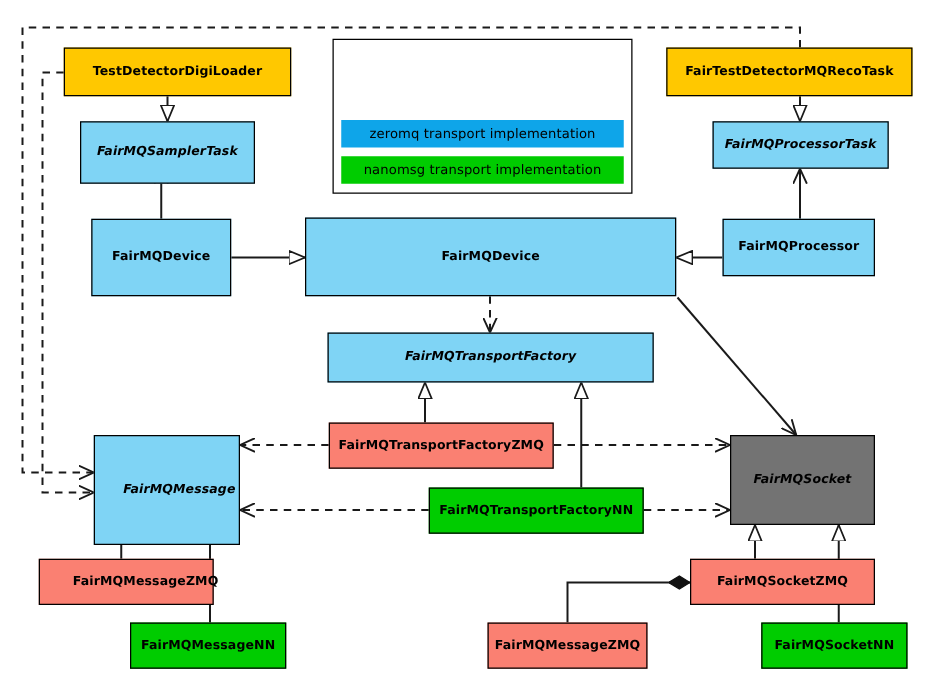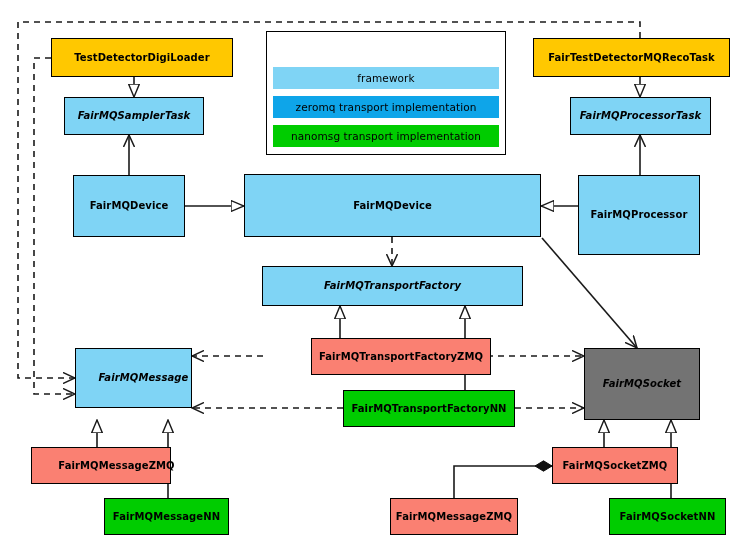--- a/index.html
+++ b/index.html
@@ -102,34 +102,33 @@
 
       <path d="M454,498 L454,466 L552,466" marker-end="url(#blackDiamond)"></path>
     </g>
   </svg>
 
   <div class="legend-box" style="left:266px;top:31px;width:240px;height:124px;"></div>
 
   <div id="nodes-layer">
       <div class="node" style="left: 51px; top: 38px; width: 182px; height: 39px; background: rgb(255, 200, 0);">TestDetectorDigiLoader</div>
       <div class="node" style="left: 533px; top: 38px; width: 197px; height: 39px; background: rgb(255, 200, 0);">FairTestDetectorMQRecoTask</div>
-      <div class="node abstract" style="left: 64px; top: 97px; width: 140px; height: 38px; background: rgb(127, 212, 245);">FairMQSamplerTask</div>
+      <div class="node abstract" style="left: 64px; top: 97px; width: 140px; height: 50px; background: rgb(127, 212, 245);">FairMQSamplerTask</div>
       <div class="node abstract" style="left: 570px; top: 97px; width: 141px; height: 38px; background: rgb(127, 212, 245);">FairMQProcessorTask</div>
       <div class="node" style="left: 73px; top: 175px; width: 112px; height: 62px; background: rgb(127, 212, 245);">FairMQDevice</div>
       <div class="node" style="left: 244px; top: 174px; width: 297px; height: 63px; background: rgb(127, 212, 245);">FairMQDevice</div>
-      <div class="node" style="left: 578px; top: 175px; width: 122px; height: 80px; background: rgb(127, 212, 245);">FairMQProcessor</div>
+      <div class="node" style="left: 578px; top: 175px; width: 122px; height: 46px; background: rgb(127, 212, 245);">FairMQProcessor</div>
       <div class="node abstract" style="left: 262px; top: 266px; width: 261px; height: 40px; background: rgb(127, 212, 245);">FairMQTransportFactory</div>
-      <div class="node" style="left: 263px; top: 338px; width: 180px; height: 37px; background: rgb(250, 128, 114); margin-left: 48px;">FairMQTransportFactoryZMQ</div>
+      <div class="node" style="left: 263px; top: 338px; width: 180px; height: 37px; background: rgb(250, 128, 114);">FairMQTransportFactoryZMQ</div>
       <div class="node" style="left: 343px; top: 390px; width: 172px; height: 37px; background: rgb(0, 204, 0);">FairMQTransportFactoryNN</div>
-      <div class="node abstract" style="left: 75px; top: 348px; width: 117px; height: 60px; background: rgb(127, 212, 245); padding-left: 20px;">FairMQMessage</div>
+      <div class="node abstract" style="left: 75px; top: 348px; width: 117px; height: 88px; background: rgb(127, 212, 245); padding-left: 20px;">FairMQMessage</div>
       <div class="node abstract" style="left: 584px; top: 348px; width: 116px; height: 72px; background: #737373;">FairMQSocket</div>
       <div class="node" style="left: 31px; top: 447px; width: 140px; height: 37px; background: rgb(250, 128, 114); padding-left: 31px;">FairMQMessageZMQ</div>
       <div class="node" style="left: 104px; top: 498px; width: 125px; height: 37px; background: rgb(0, 204, 0);">FairMQMessageNN</div>
-      <div class="node" style="left: 552px; top: 447px; width: 126px; height: 37px; background: rgb(250, 128, 114);">FairMQSocketZMQ</div>
+      <div class="node" style="left: 552px; top: 447px; width: 148px; height: 37px; background: rgb(250, 128, 114);">FairMQSocketZMQ</div>
       <div class="node" style="left: 609px; top: 498px; width: 117px; height: 37px; background: rgb(0, 204, 0);">FairMQSocketNN</div>
       <div class="node" style="left: 390px; top: 498px; width: 128px; height: 37px; background: rgb(250, 128, 114);">FairMQMessageZMQ</div>
     </div>
   <div id="legend-layer"></div>
 
-    <div class="legend-row" style="left: 273px; top: 67px; width: 226px; height: 22px; background: rgb(127, 212, 245); z-index: 5; position: absolute;">framework</div>
     <div class="legend-row" style="left: 273px; top: 96px; width: 226px; height: 22px; background: #0ea5e9; z-index: 5; position: absolute;">zeromq transport implementation</div>
     <div class="legend-row" style="left: 273px; top: 125px; width: 226px; height: 22px; background: rgb(0, 204, 0); z-index: 5; position: absolute;">nanomsg transport implementation</div>
   </div>
 
 </body></html>

